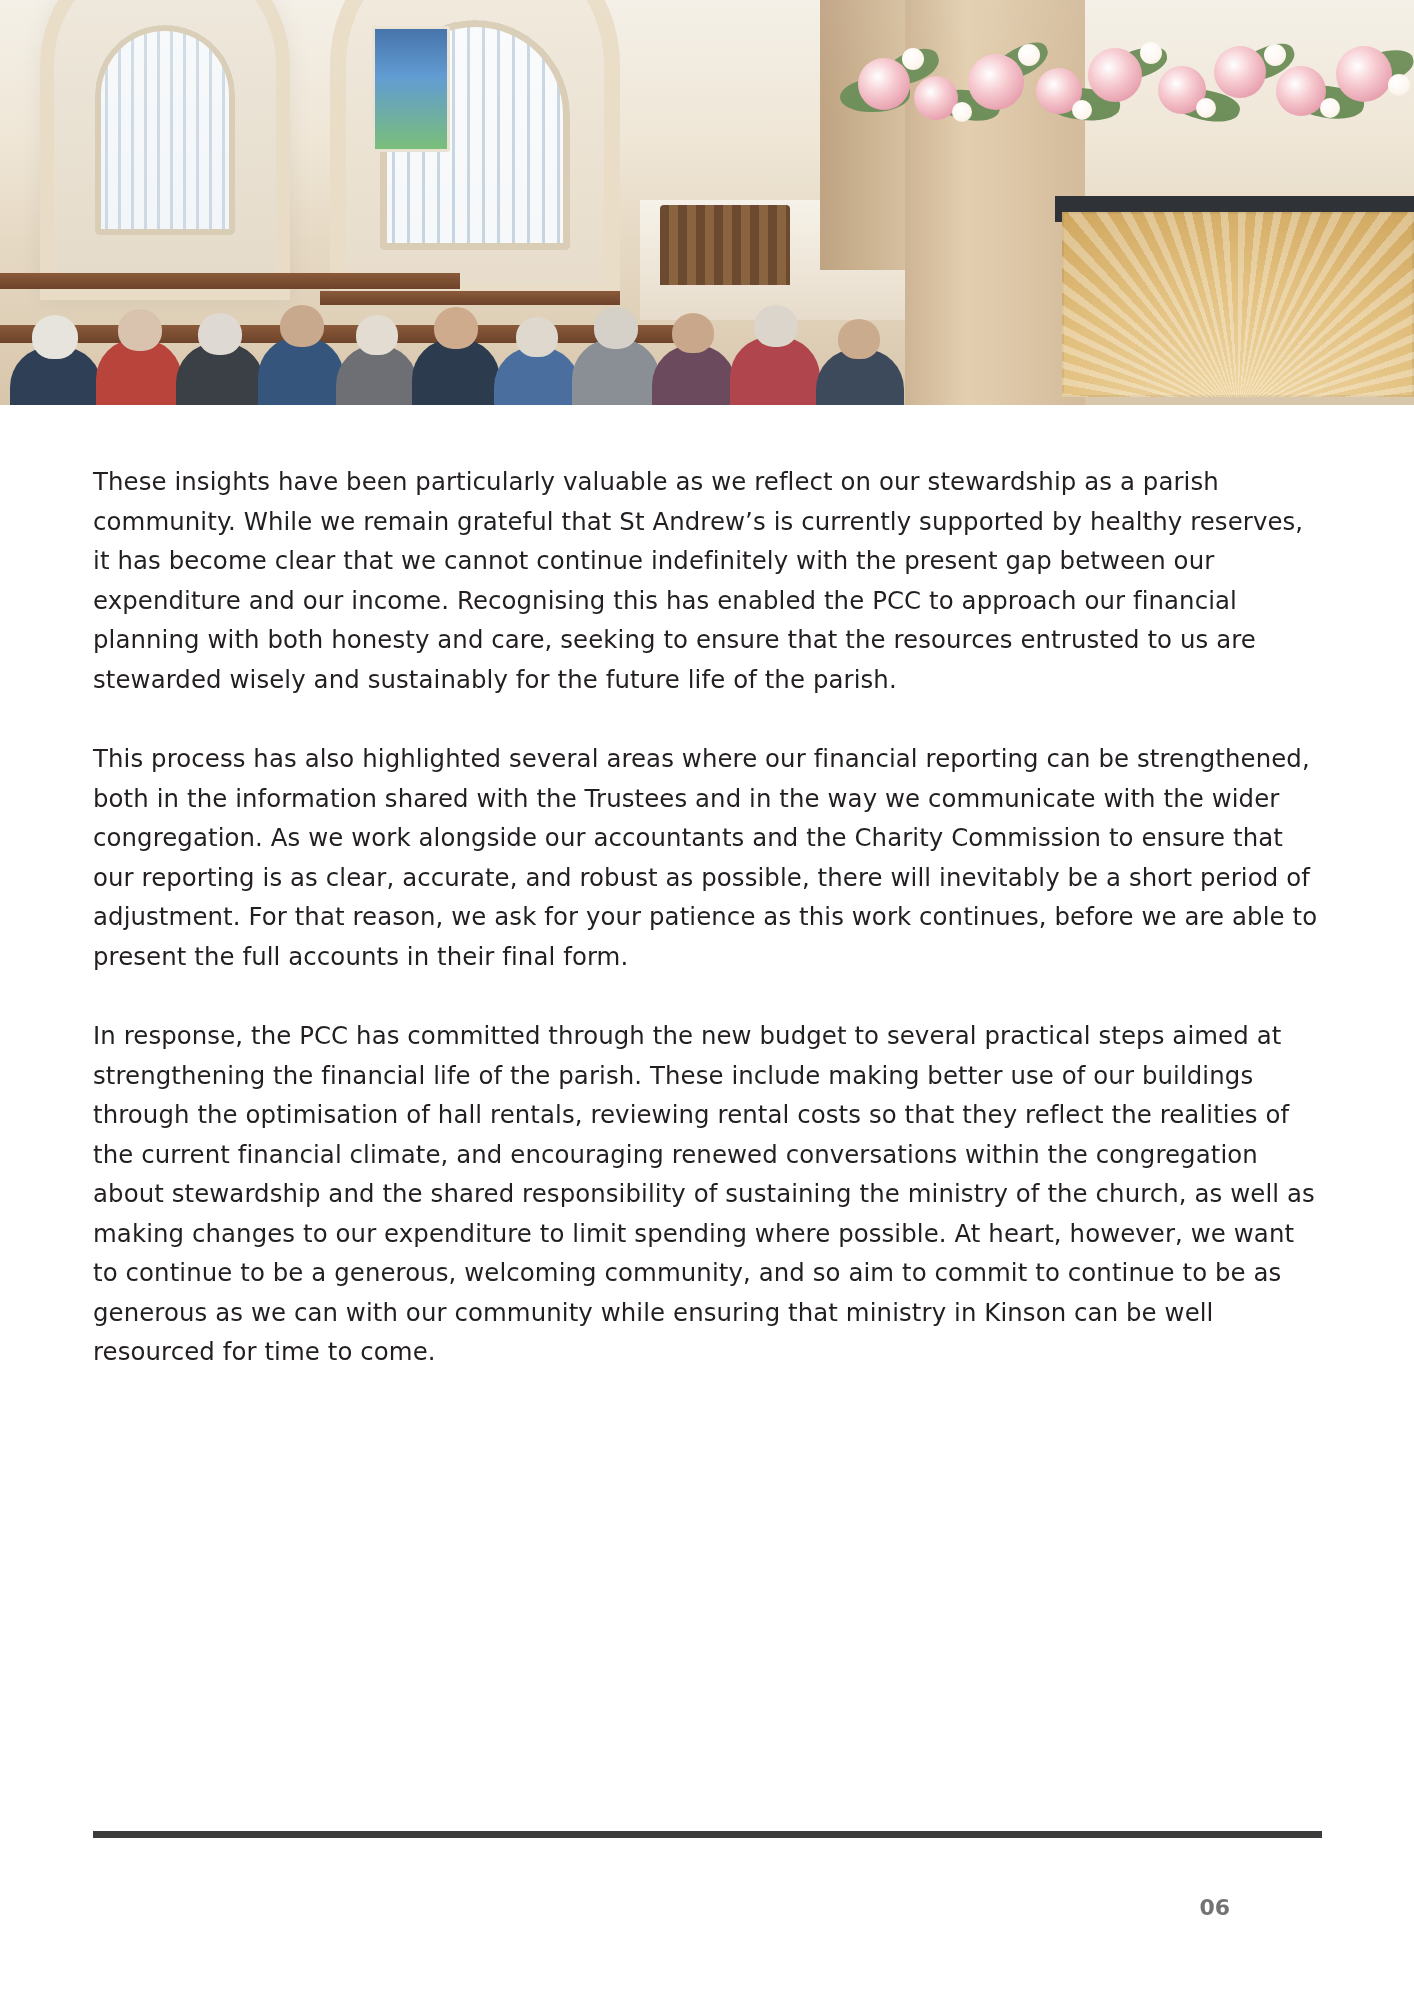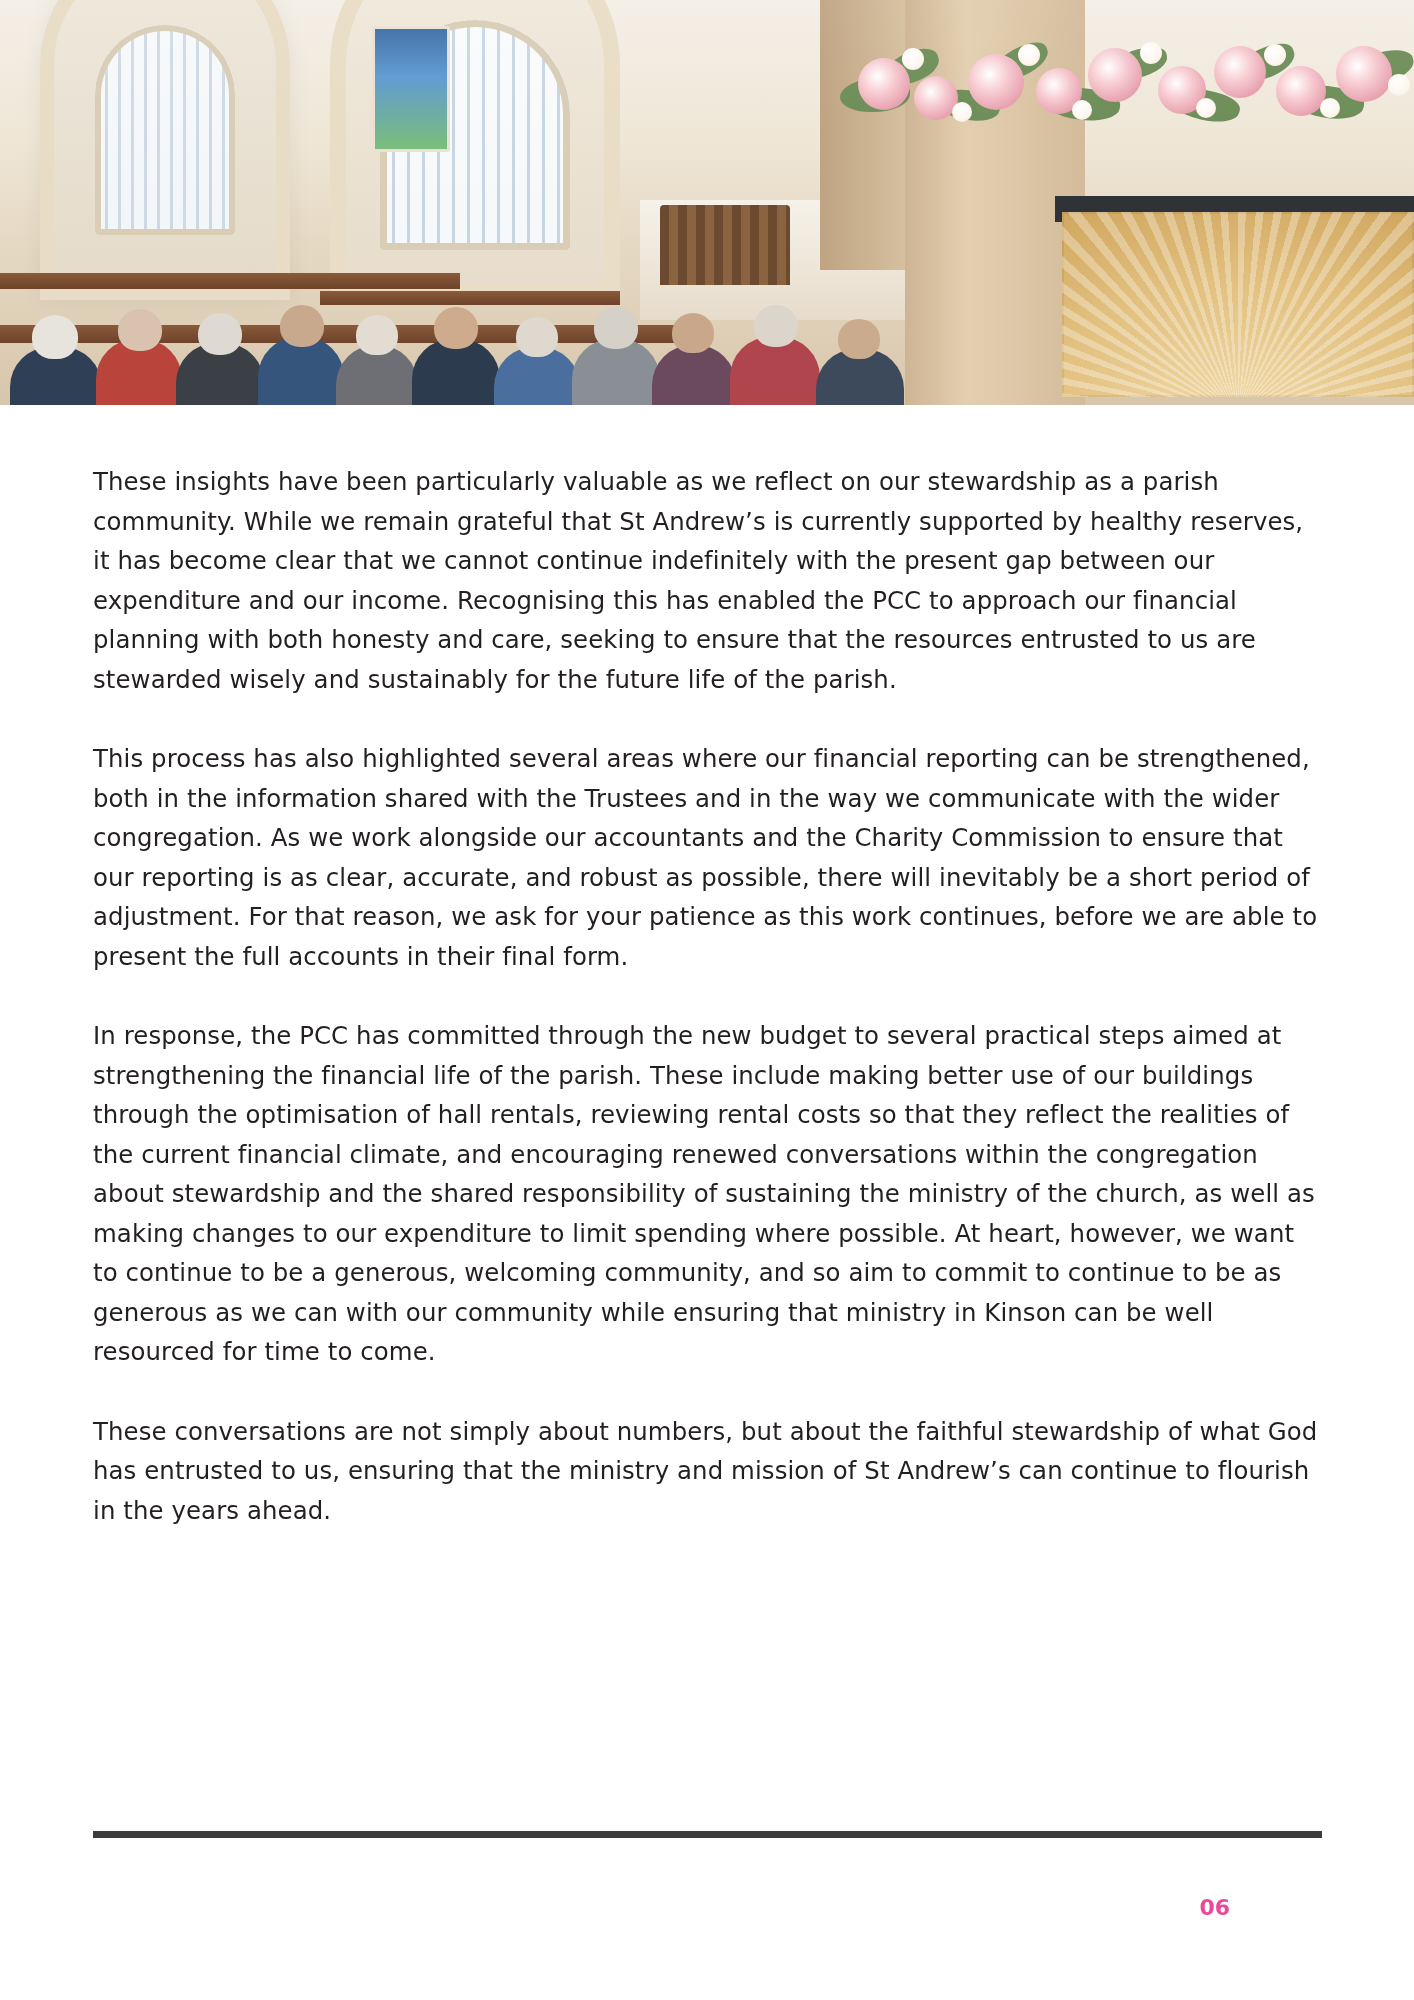--- a/index.html
+++ b/index.html
@@ -185,21 +185,21 @@
     font-size: 21.5px;
     line-height: 33px;
     font-weight: bold;
     color: #231f20;
     max-width: 860px;
   }
   .footer-text .line { display: block; }
   .page-number {
     font-size: 22px;
     font-weight: bold;
-    color: #ec4899;
+    color: #737373;
     padding-top: 26px;
     padding-right: 92px;
   }
 </style>
 </head>
 <body>
 
 <div class="hero">
   <div class="sky-wall"></div>
 
@@ -292,21 +292,20 @@
     <div class="head" style="left:838px; top:64px; width:42px;  height:40px; background:#cbab8e;"></div>
   </div>
 
   <div class="hero-fade"></div>
 </div>
 
 <div class="content">
   <p>These insights have been particularly valuable as we reflect on our stewardship as a parish community. While we remain grateful that St Andrew’s is currently supported by healthy reserves, it has become clear that we cannot continue indefinitely with the present gap between our expenditure and our income. Recognising this has enabled the PCC to approach our financial planning with both honesty and care, seeking to ensure that the resources entrusted to us are stewarded wisely and sustainably for the future life of the parish.</p>
   <p>This process has also highlighted several areas where our financial reporting can be strengthened, both in the information shared with the Trustees and in the way we communicate with the wider congregation. As we work alongside our accountants and the Charity Commission to ensure that our reporting is as clear, accurate, and robust as possible, there will inevitably be a short period of adjustment. For that reason, we ask for your patience as this work continues, before we are able to present the full accounts in their final form.</p>
   <p>In response, the PCC has committed through the new budget to several practical steps aimed at strengthening the financial life of the parish. These include making better use of our buildings through the optimisation of hall rentals, reviewing rental costs so that they reflect the realities of the current financial climate, and encouraging renewed conversations within the congregation about stewardship and the shared responsibility of sustaining the ministry of the church, as well as making changes to our expenditure to limit spending where possible. At heart, however, we want to continue to be a generous, welcoming community, and so aim to commit to continue to be as generous as we can with our community while ensuring that ministry in Kinson can be well resourced for time to come.</p>
-  <p>These conversations are not simply about numbers, but about the faithful stewardship of what God has entrusted to us, ensuring that the ministry and mission of St Andrew’s can continue to flourish in the years ahead.</p>
 </div>
 
 <div class="footer-rule"></div>
 <div class="footer">
   <div class="footer-text">
   </div>
   <div class="page-number">06</div>
 </div>
 
 </body></html>

